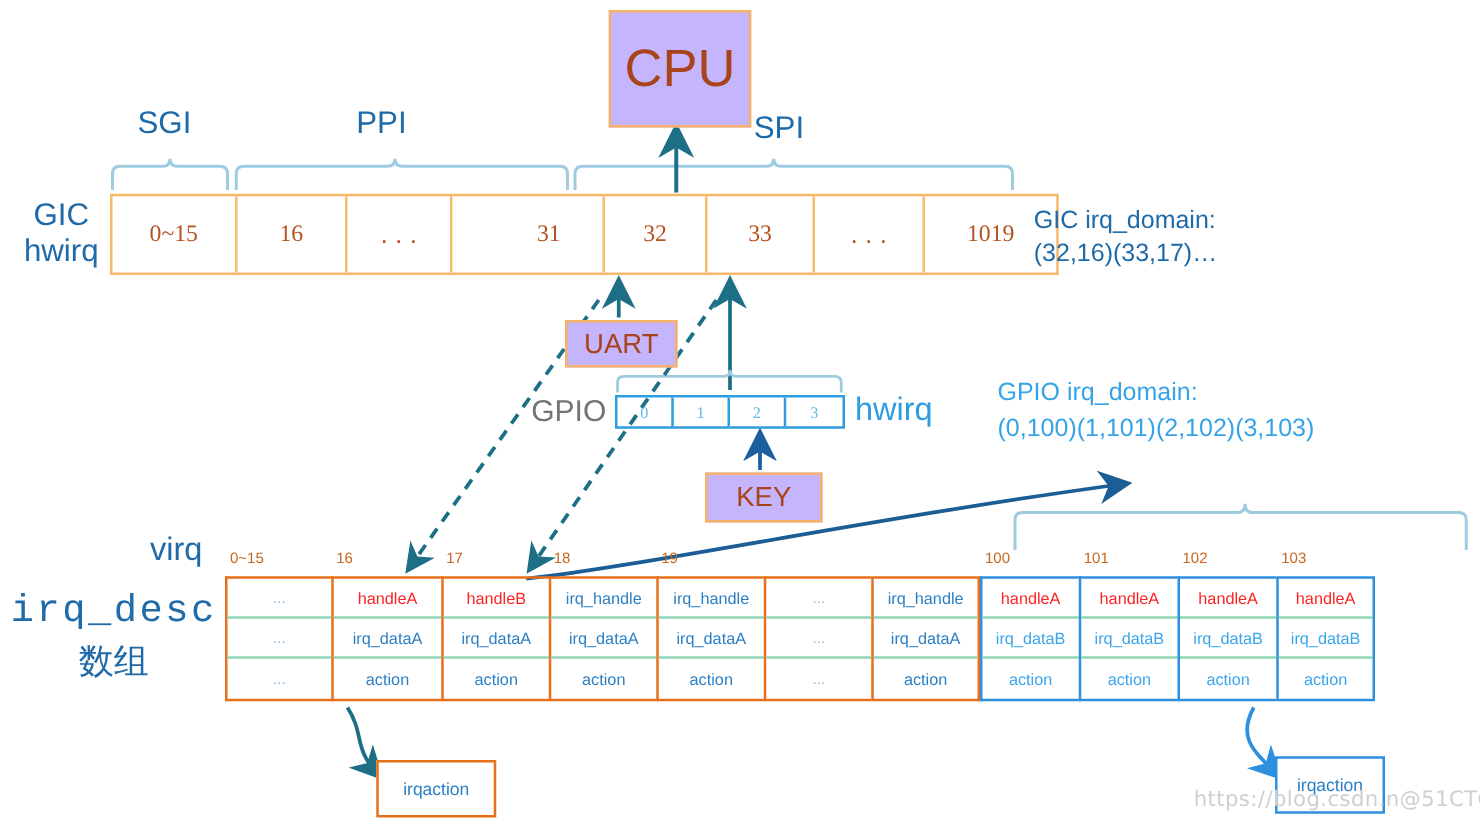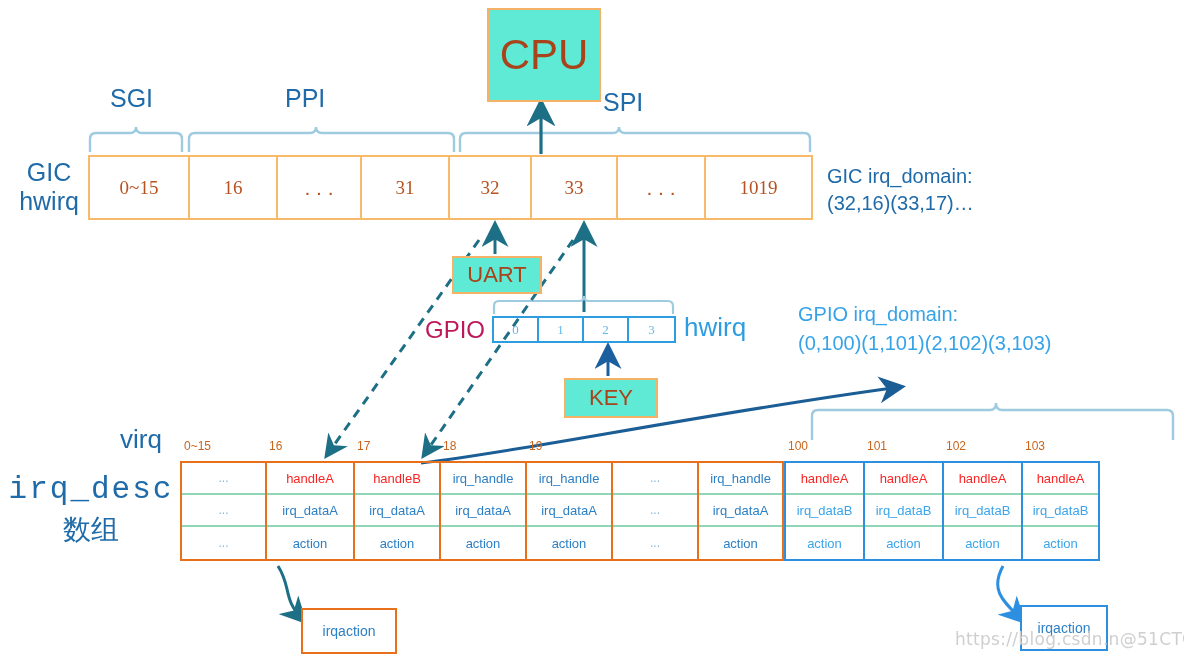--- a/index.html
+++ b/index.html
@@ -2,21 +2,21 @@
 <html><head>
 <meta charset="utf-8">
 <style>
   html,body{margin:0;padding:0;background:#ffffff;}
   body{width:1184px;height:658px;position:relative;overflow:hidden;
        font-family:"Liberation Sans","DejaVu Sans",sans-serif;}
   .canvas{position:absolute;left:0;top:0;width:1184px;height:658px;}
   svg.overlay{position:absolute;left:0;top:0;width:1184px;height:658px;pointer-events:none;}
 
   
-  .obox{position:absolute;border:2px solid #f5b266;background:#5eead4;
+  .obox{position:absolute;border:2px solid #f5b266;background:#c4b5fd;
         color:#b5441a;display:flex;align-items:center;justify-content:center;}
   .cpu{left:487px;top:8px;width:110px;height:90px;font-size:42px;color:#a8431b;}
   .uart{left:452px;top:256px;width:86px;height:34px;font-size:22px;color:#a8431b;}
   .key{left:564px;top:378px;width:90px;height:36px;font-size:22px;color:#a8431b;}
 
   
   .gicrow{position:absolute;left:88px;top:155px;height:65px;display:flex;
           border:2px solid #f7b96a;box-sizing:border-box;}
   .gicrow .cell{border-right:2px solid #f7b96a;display:flex;align-items:center;
        justify-content:center;color:#b5521f;font-size:21px;box-sizing:border-box;}
@@ -26,21 +26,21 @@
   .gic-label{position:absolute;left:14px;top:158px;width:70px;color:#1f6aa8;
      font-size:25px;line-height:29px;text-align:center;}
 
   
   .gpiorow{position:absolute;left:492px;top:316px;height:27px;display:flex;
         border:2px solid #2d9de0;box-sizing:border-box;}
   .gpiorow .gcell{width:45px;border-right:2px solid #2d9de0;display:flex;
         align-items:center;justify-content:center;color:#63b8ea;font-size:13px;
         font-family:"Liberation Serif","DejaVu Serif",serif;box-sizing:border-box;}
   .gpiorow .gcell:last-child{border-right:none;}
-  .gpio-label{position:absolute;left:425px;top:316px;font-size:24px;color:#be185d;}
+  .gpio-label{position:absolute;left:425px;top:316px;font-size:24px;color:#737373;}
   .hwirq-label{position:absolute;left:684px;top:312px;font-size:26px;color:#2d9de0;}
 
   
   .tag{position:absolute;color:#1f6aa8;font-size:25px;}
   .tag.sgi{left:110px;top:84px;}
   .tag.ppi{left:285px;top:84px;}
   .tag.spi{left:603px;top:88px;}
 
   
   .note{position:absolute;color:#1f6aa8;font-size:20px;line-height:27px;}
@@ -163,21 +163,21 @@
 
   <div class="gic-label">
     <div>GIC</div>
     <div>hwirq</div>
   </div>
 
   <div class="gicrow" id="gic-row">
       <div class="cell num" style="width: 100px;">0~15</div>
       <div class="cell num" style="width: 88px;">16</div>
       <div class="cell dots" style="width: 84px;">. . .</div>
-      <div class="cell num" style="width: 88px;">31</div>
+      <div class="cell num" style="width: 88px; margin-left: 34px;">31</div>
       <div class="cell num" style="width: 82px; text-align: right;">32</div>
       <div class="cell num" style="width: 86px;">33</div>
       <div class="cell dots" style="width: 88px;">. . .</div>
       <div class="cell num" style="width: 105px;">1019</div>
     </div>
 
   <div class="note gic">
     <div>GIC irq_domain:</div>
     <div>(32,16)(33,17)…</div>
   </div>

